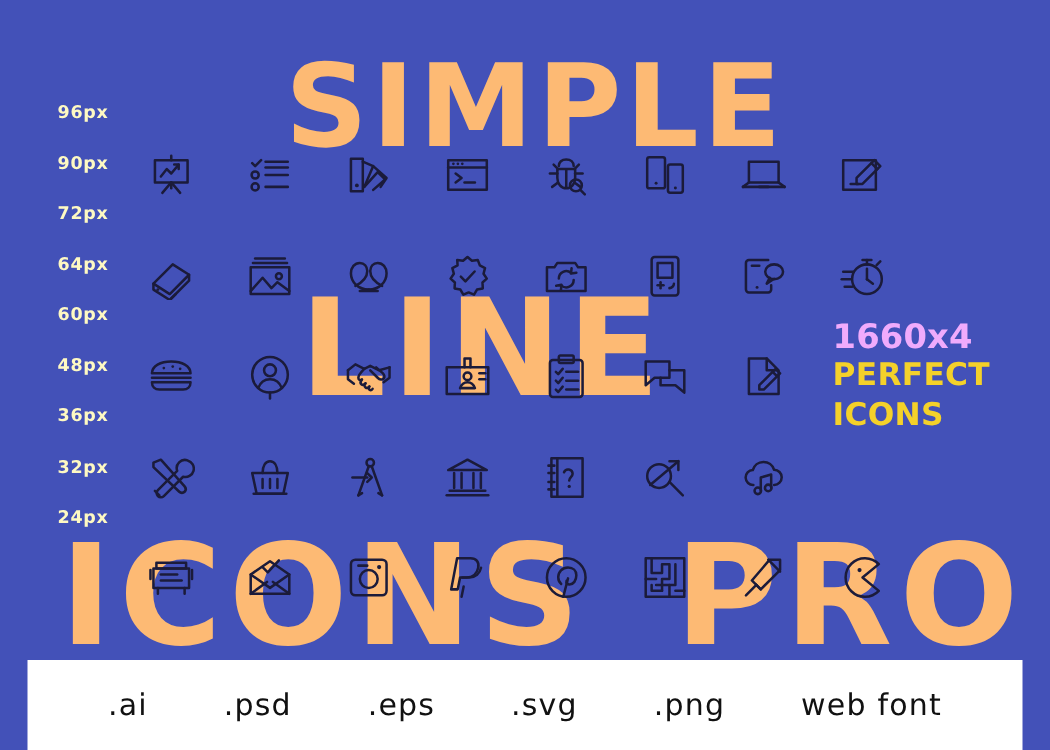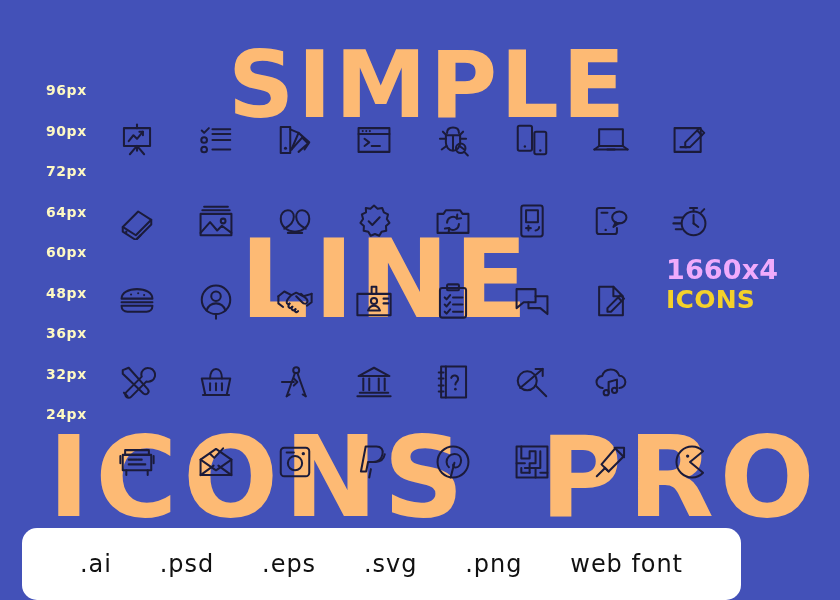--- a/index.html
+++ b/index.html
@@ -78,28 +78,27 @@
     font-size:25px;
     letter-spacing:.01em;
     line-height:1.26;
   }
   .info-line.first { margin-top:6px; }
 
   
   .formats-bar {
     position:absolute;
     left:22px; top:528px;
-    width:719px; height:72px;
+    width:796px; height:72px;
     background:#ffffff;
     z-index:6;
     display:flex;
     align-items:center;
     justify-content:space-around;
     padding:0 34px;
-    border-radius:15px;
   }
   .format-item {
     color:#111111;
     font-family:"DejaVu Sans", sans-serif;
     font-size:24px;
     font-weight:400;
     letter-spacing:.04em;
     white-space:nowrap;
   }
 </style>
@@ -568,20 +567,21 @@
           <path d="M27 7a13 13 0 100 18l-11-9z"></path>
           <circle cx="14" cy="11" r="1.4" class="ico-f"></circle>
         </g>
           </svg>
       </div>
     </div>
   </div>
 
   <div class="info">
     <div class="info-size">1660x4</div>
+    <div class="info-line">PERFECT</div>
     <div class="info-line">ICONS</div>
   </div>
 
   <div class="formats-bar">
     <div class="format-item">.ai</div>
     <div class="format-item">.psd</div>
     <div class="format-item">.eps</div>
     <div class="format-item">.svg</div>
     <div class="format-item">.png</div>
     <div class="format-item">web font</div>

